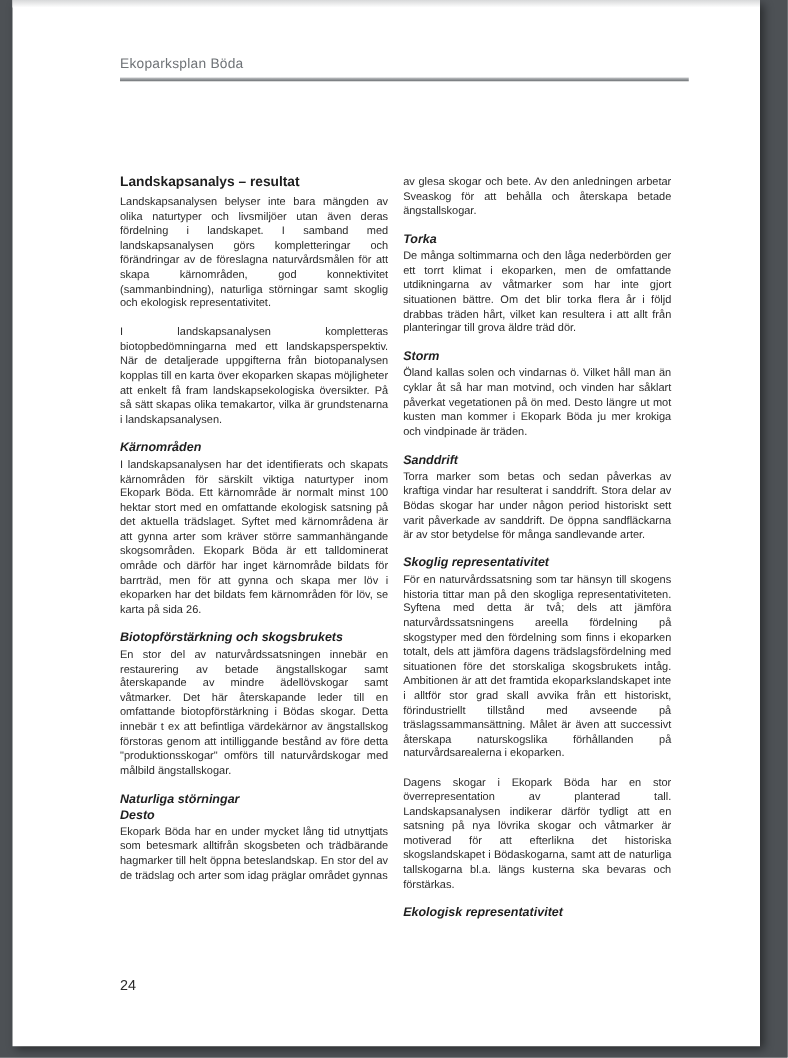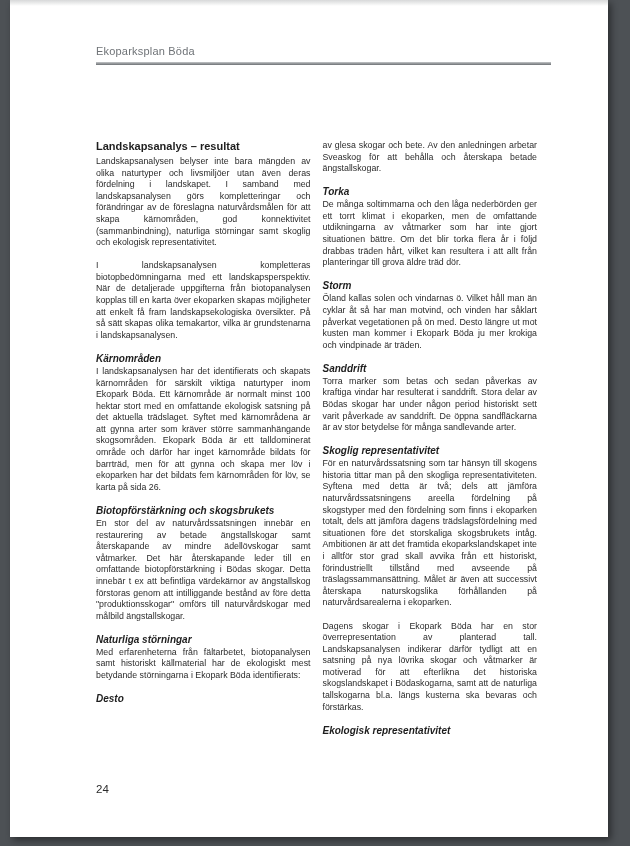--- a/index.html
+++ b/index.html
@@ -109,22 +109,22 @@
 
       <div class="col">
         <h1>Landskapsanalys – resultat</h1>
         <p>Landskapsanalysen belyser inte bara mängden av olika naturtyper och livsmiljöer utan även deras fördelning i landskapet. I samband med landskapsanalysen görs kompletteringar och förändringar av de föreslagna naturvårdsmålen för att skapa kärnområden, god konnektivitet (sammanbindning), naturliga störningar samt skoglig och ekologisk representativitet.</p>
         <p>I landskapsanalysen kompletteras biotopbedömningarna med ett landskapsperspektiv. När de detaljerade uppgifterna från biotopanalysen kopplas till en karta över ekoparken skapas möjligheter att enkelt få fram landskapsekologiska översikter. På så sätt skapas olika temakartor, vilka är grundstenarna i landskapsanalysen.</p>
         <h2>Kärnområden</h2>
         <p>I landskapsanalysen har det identifierats och skapats kärnområden för särskilt viktiga naturtyper inom Ekopark Böda. Ett kärnområde är normalt minst 100 hektar stort med en omfattande ekologisk satsning på det aktuella trädslaget. Syftet med kärnområdena är att gynna arter som kräver större sammanhängande skogsområden. Ekopark Böda är ett talldominerat område och därför har inget kärnområde bildats för barrträd, men för att gynna och skapa mer löv i ekoparken har det bildats fem kärnområden för löv, se karta på sida 26.</p>
         <h2>Biotopförstärkning och skogsbrukets</h2>
         <p>En stor del av naturvårdssatsningen innebär en restaurering av betade ängstallskogar samt återskapande av mindre ädellövskogar samt våtmarker. Det här återskapande leder till en omfattande biotopförstärkning i Bödas skogar. Detta innebär t ex att befintliga värdekärnor av ängstallskog förstoras genom att intilliggande bestånd av före detta "produktionsskogar" omförs till naturvårdskogar med målbild ängstallskogar.</p>
         <h2>Naturliga störningar</h2>
-        <p>Med erfarenheterna från fältarbetet, biotopanalysen samt historiskt källmaterial har de ekologiskt mest betydande störningarna i Ekopark Böda identifierats:</p>
         <h2>Desto</h2>
+        <p class="last">Ekopark Böda har en under mycket lång tid utnyttjats som betesmark alltifrån skogsbeten och trädbärande hagmarker till helt öppna beteslandskap. En stor del av de trädslag och arter som idag präglar området gynnas</p>
       </div>
 
       <div class="col">
         <p>av glesa skogar och bete. Av den anledningen arbetar Sveaskog för att behålla och återskapa betade ängstallskogar.</p>
         <h2>Torka</h2>
         <p>De många soltimmarna och den låga nederbörden ger ett torrt klimat i ekoparken, men de omfattande utdikningarna av våtmarker som har inte gjort situationen bättre. Om det blir torka flera år i följd drabbas träden hårt, vilket kan resultera i att allt från planteringar till grova äldre träd dör.</p>
         <h2>Storm</h2>
         <p>Öland kallas solen och vindarnas ö. Vilket håll man än cyklar åt så har man motvind, och vinden har såklart påverkat vegetationen på ön med. Desto längre ut mot kusten man kommer i Ekopark Böda ju mer krokiga och vindpinade är träden.</p>
         <h2>Sanddrift</h2>
         <p>Torra marker som betas och sedan påverkas av kraftiga vindar har resulterat i sanddrift. Stora delar av Bödas skogar har under någon period historiskt sett varit påverkade av sanddrift. De öppna sandfläckarna är av stor betydelse för många sandlevande arter.</p>

